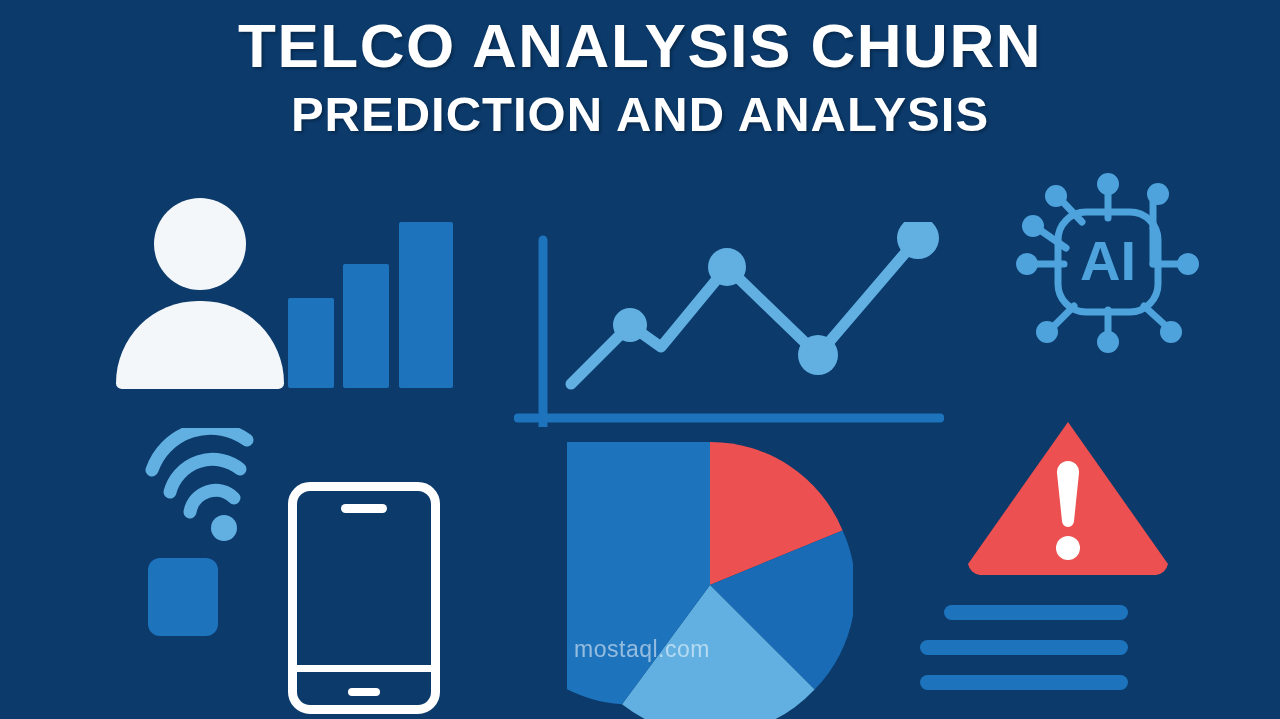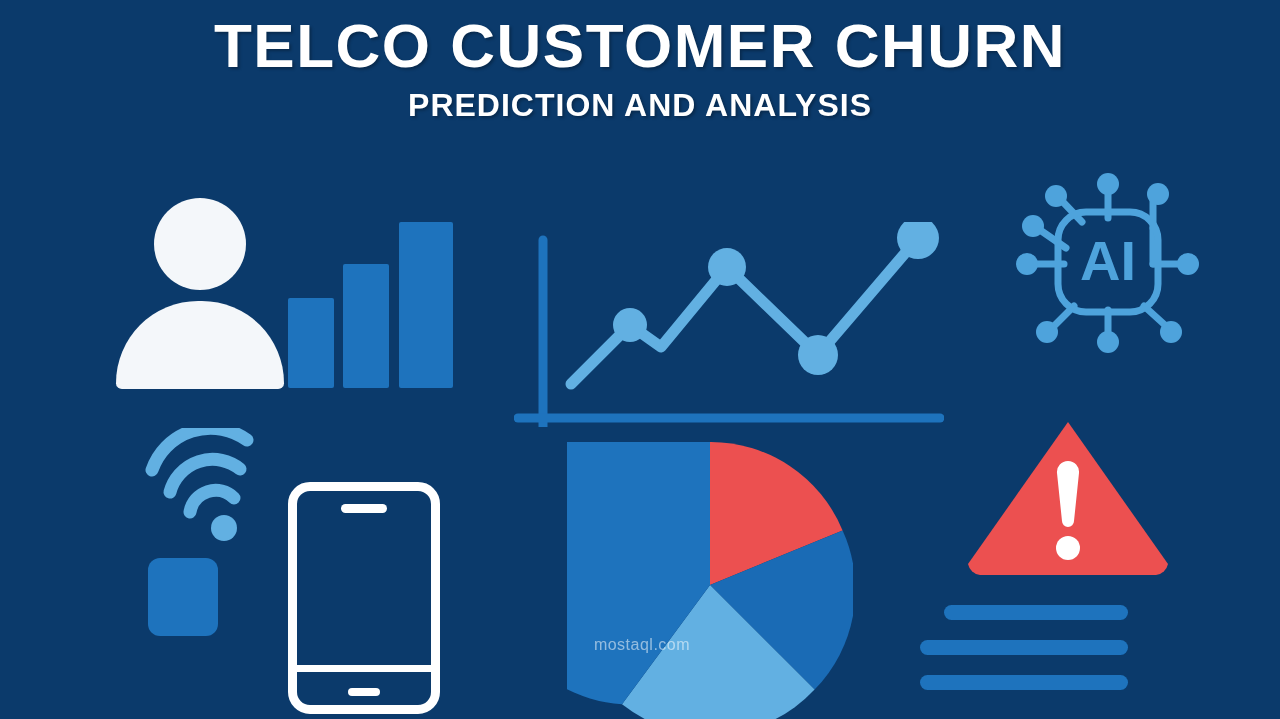--- a/index.html
+++ b/index.html
@@ -33,21 +33,21 @@
     font-size: 62px;
     letter-spacing: 1.5px;
     line-height: 1.04;
     text-shadow: 2px 2px 3px rgba(0,0,0,0.28);
   }
   .title-sub {
     display: block;
     color: #ffffff;
     font-family: "Liberation Sans", sans-serif;
     font-weight: bold;
-    font-size: 32px;
+    font-size: 49px;
     letter-spacing: 1px;
     line-height: 1.1;
     margin-top: 10px;
     text-shadow: 2px 2px 3px rgba(0,0,0,0.28);
   }
 
   
   .icon-abs { position: absolute; }
 
   
@@ -162,34 +162,34 @@
     font-family: "DejaVu Sans", sans-serif;
     font-size: 36px;
     font-weight: bold;
     line-height: 1;
     direction: rtl;
   }
   .wm-en {
     display: block;
     color: rgba(255,255,255,0.52);
     font-family: "Liberation Sans", sans-serif;
-    font-size: 16px;
+    font-size: 23px;
     font-weight: normal;
     line-height: 1.15;
     margin-top: 2px;
     letter-spacing: 0.5px;
   }
 </style>
 </head>
 <body>
 
 <div id="poster" style="background: rgb(11, 58, 107);">
 
   <div class="title-block">
-    <span class="title-main">TELCO CUSTOMER CHURN</span>
+    <span class="title-main">TELCO ANALYSIS CHURN</span>
     <span class="title-sub">PREDICTION AND ANALYSIS</span>
   </div>
 
   <div class="icon-abs" id="person-icon">
     <div class="person-head"></div>
     <div class="person-body"></div>
   </div>
 
   <div class="icon-abs" id="bar-chart">
     <div class="bar b1"></div>

